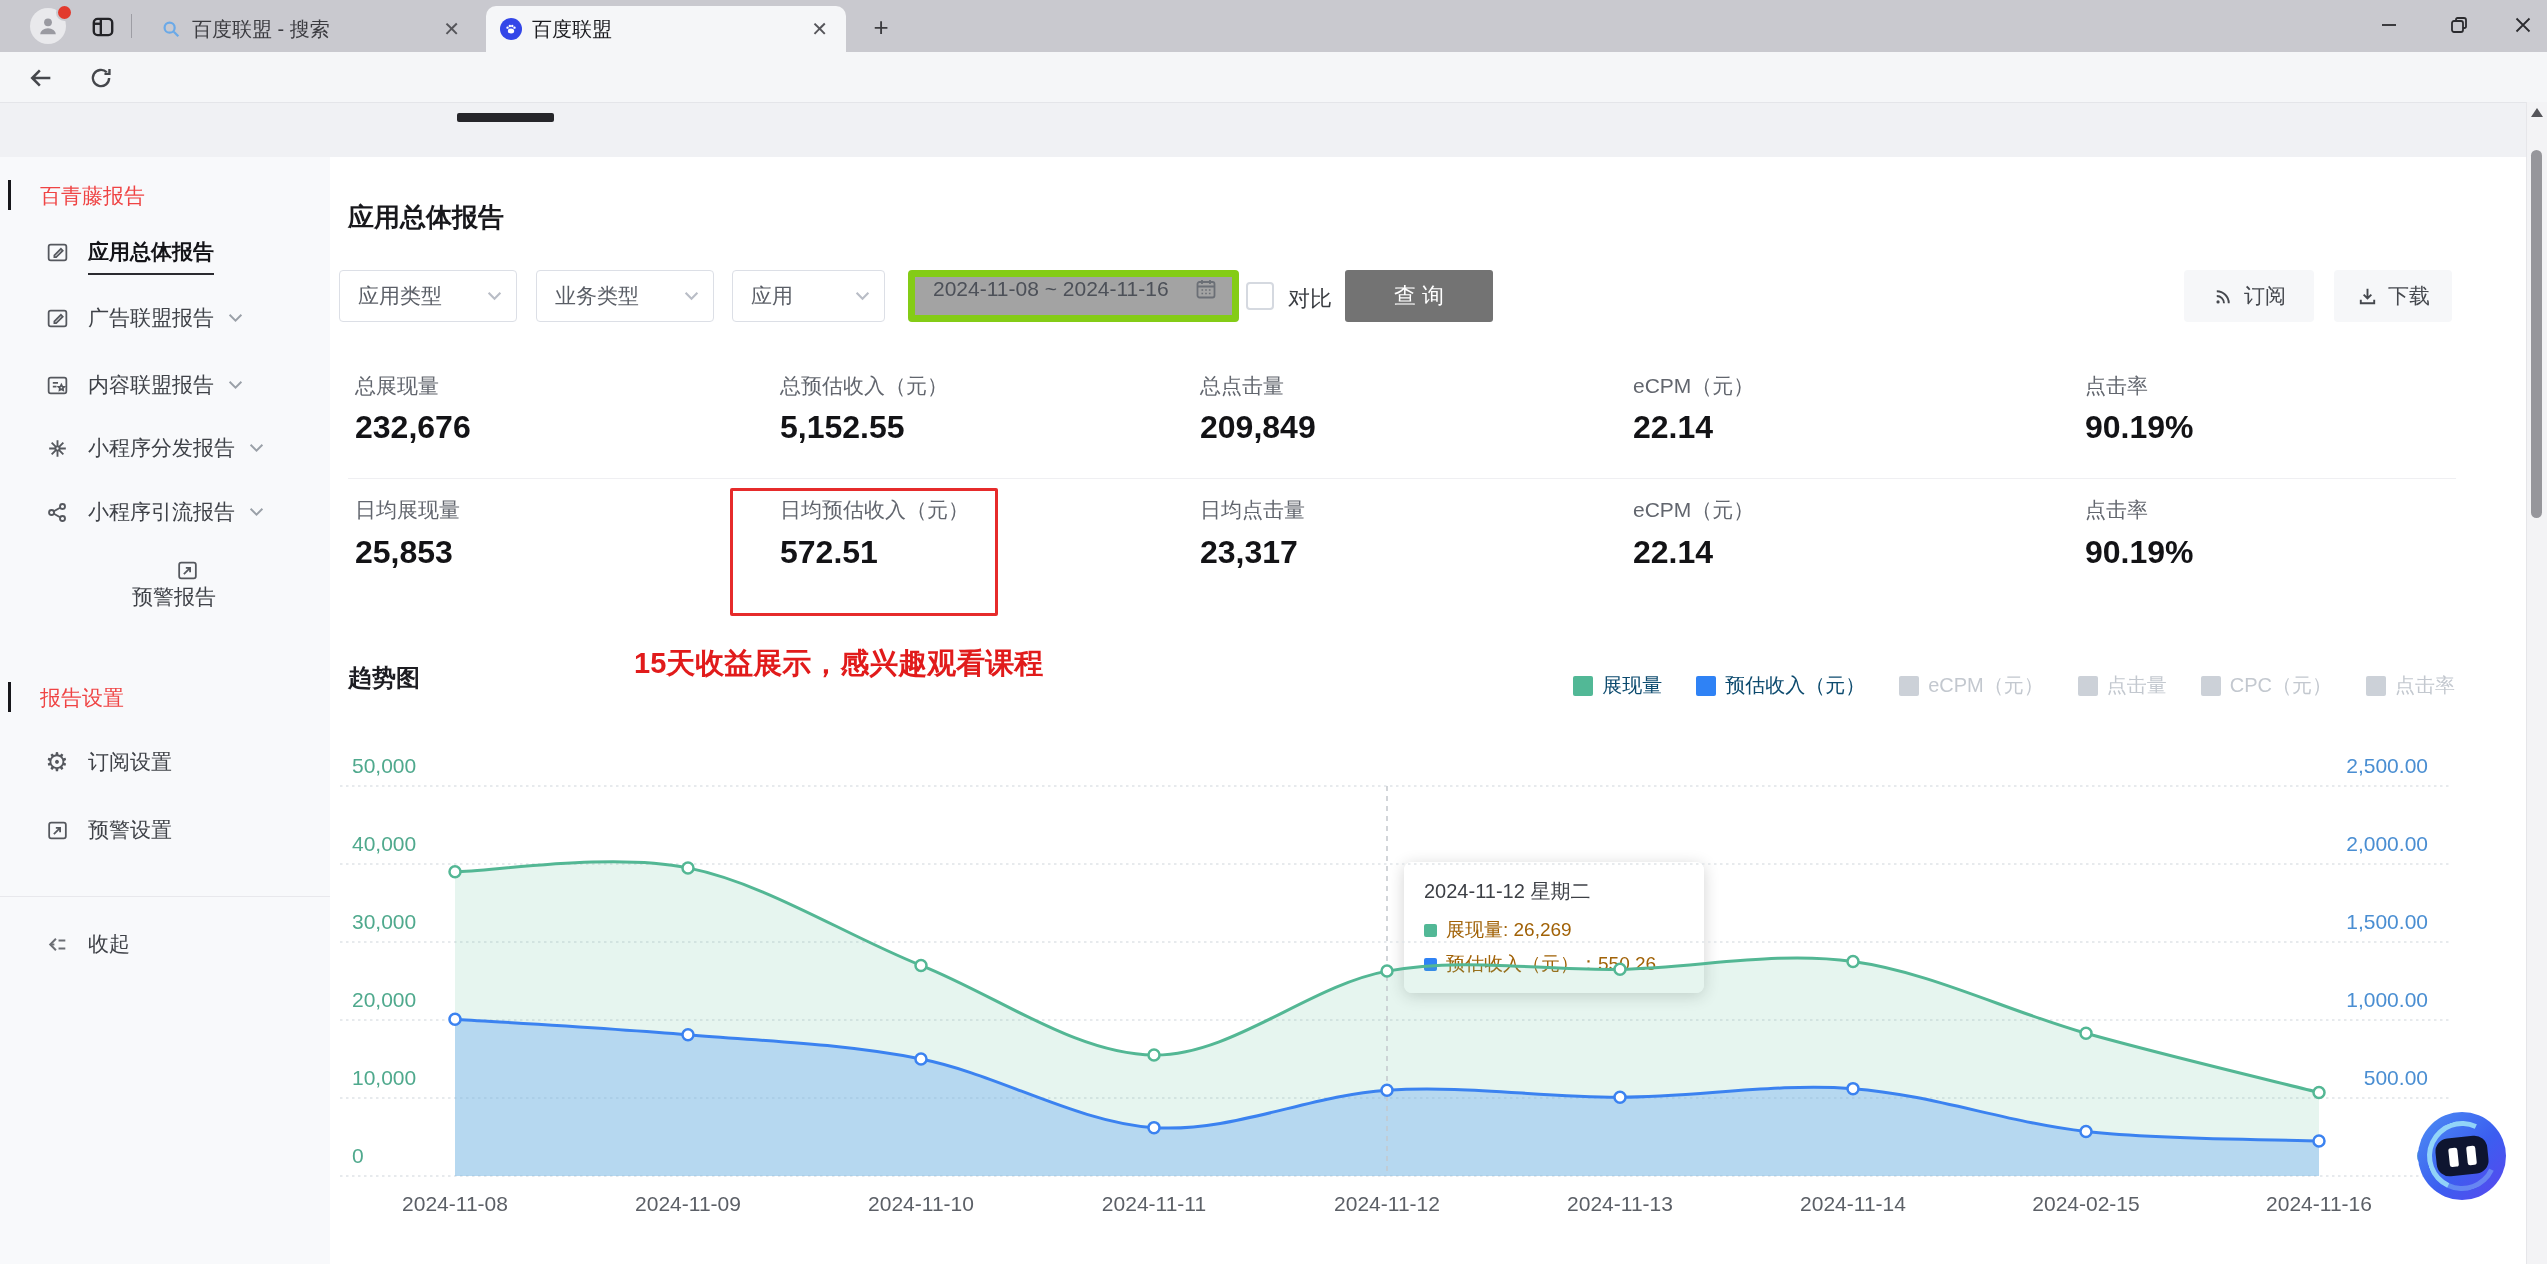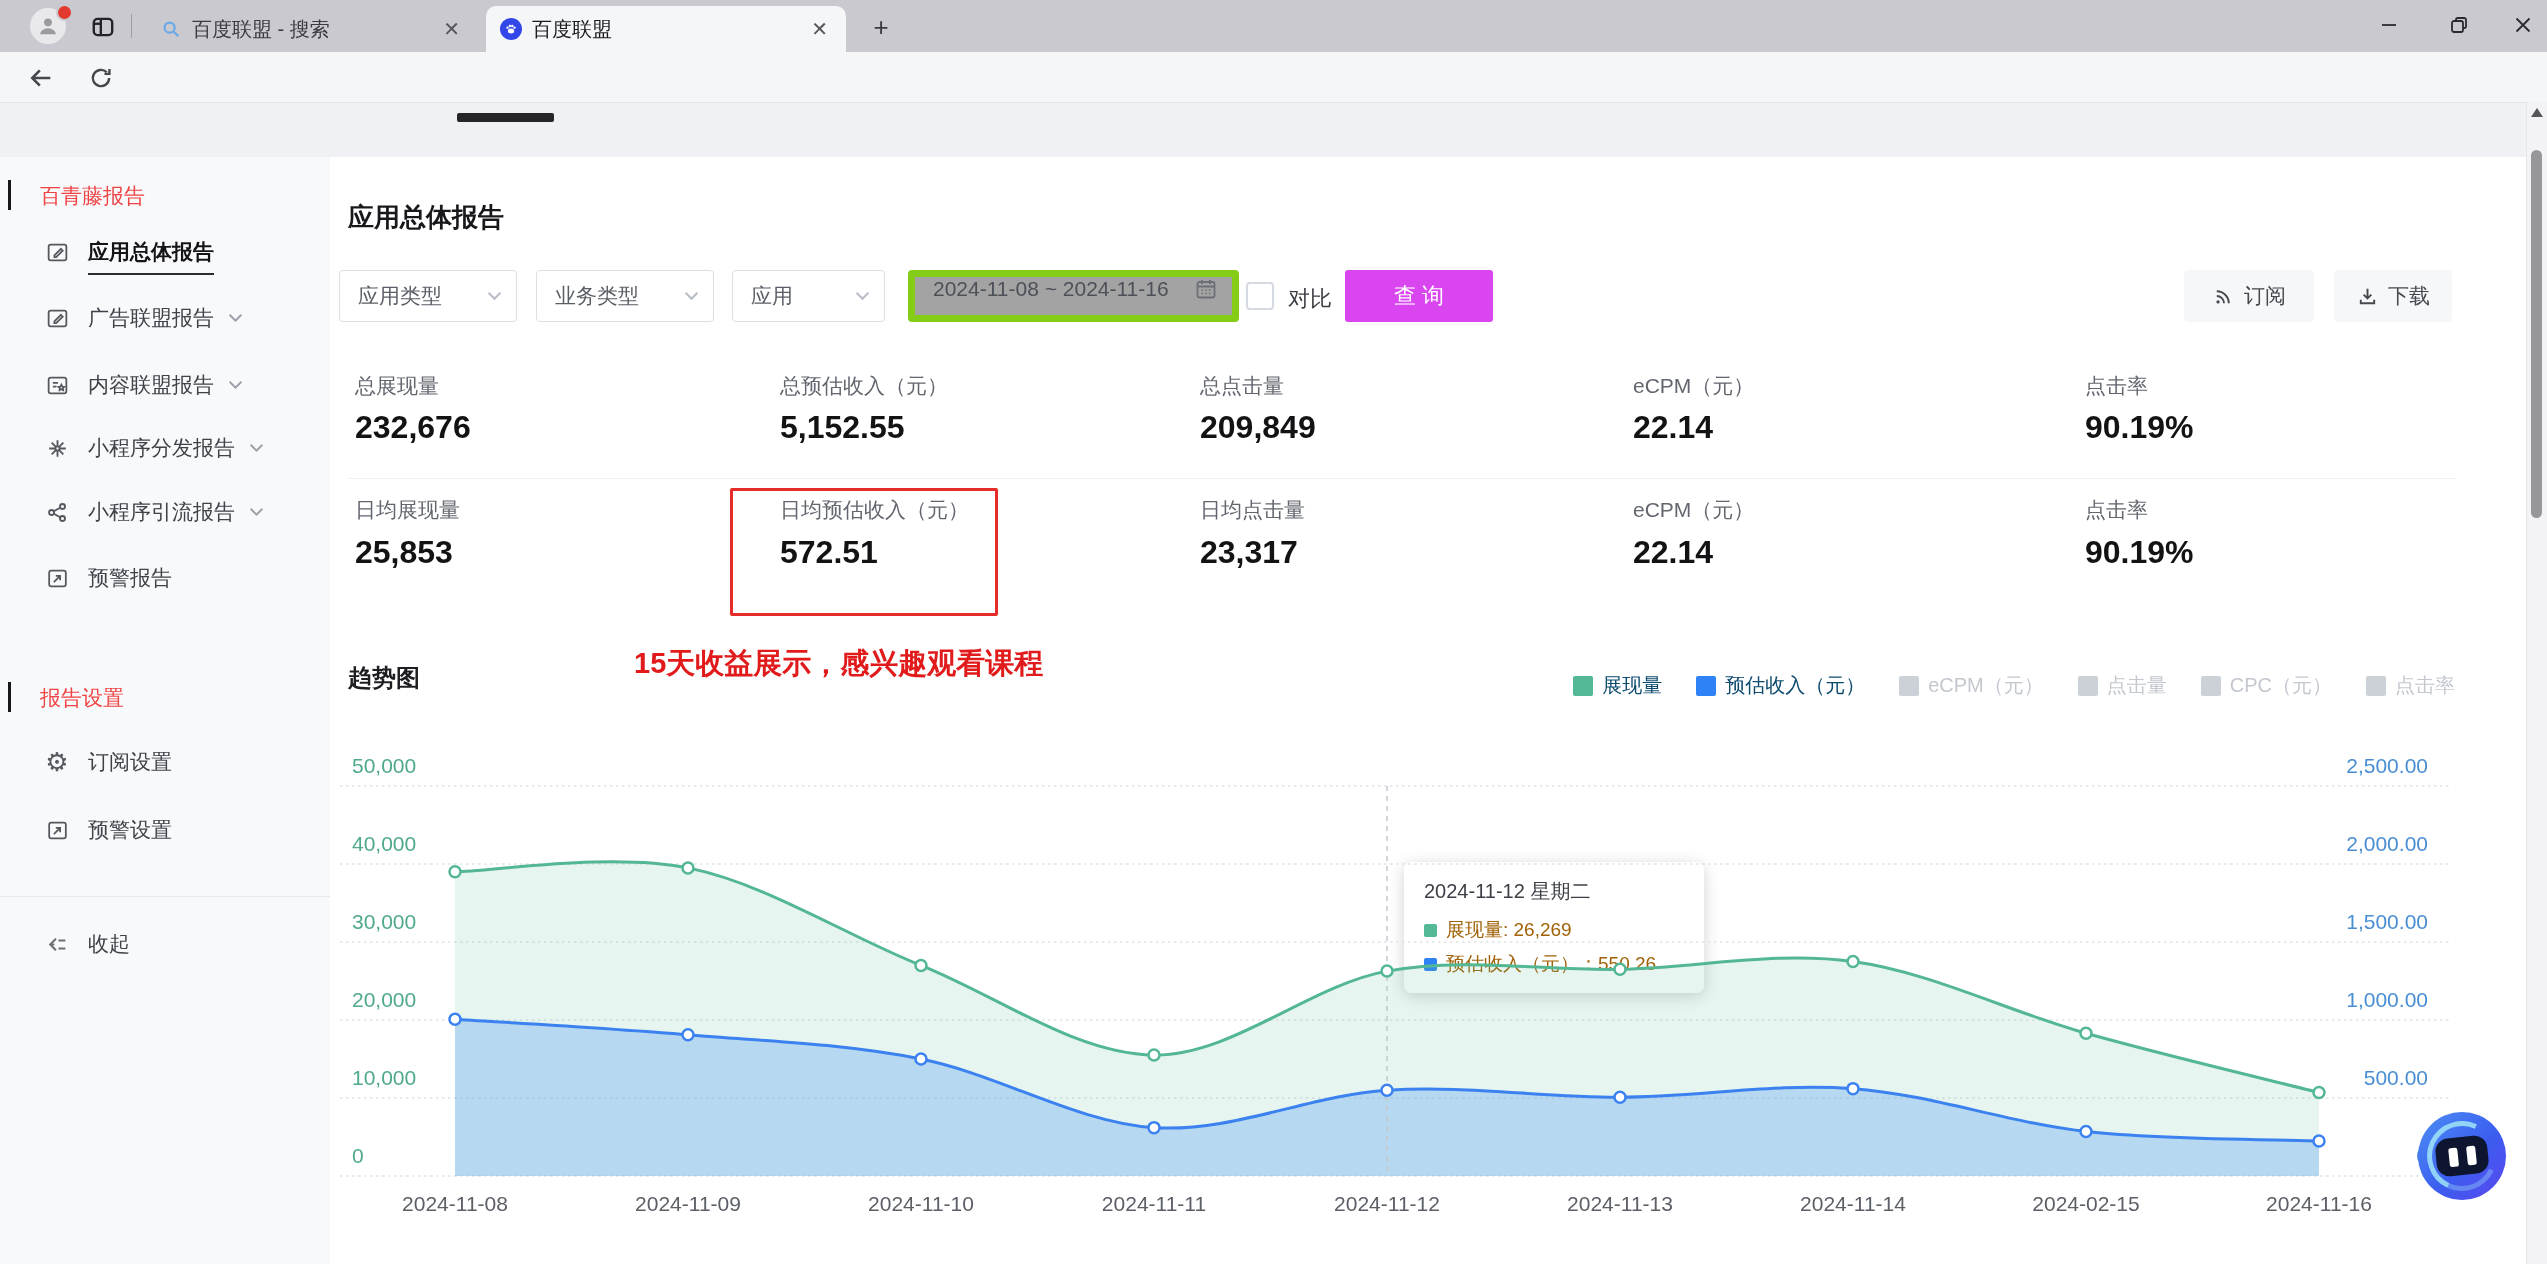--- a/index.html
+++ b/index.html
@@ -61,21 +61,21 @@
   .content{position:absolute;left:330px;top:157px;width:2217px;height:1107px;background:#fff;}
   .page-title{position:absolute;left:18px;top:43px;font-size:26px;font-weight:bold;color:#18181c;}
   .sel{position:absolute;top:113px;height:52px;border:1px solid #dcdfe6;border-radius:4px;background:#fff;
        box-sizing:border-box;display:flex;align-items:center;padding:0 14px 0 18px;justify-content:space-between;cursor:pointer;}
   .sel .sel-lbl{font-size:21px;color:#5a5e66;}
   .datebox{position:absolute;left:578px;top:113px;width:331px;height:52px;border:7px solid #84cc16;border-radius:4px;
            box-sizing:border-box;display:flex;padding:0 14px 0 18px;justify-content:space-between;background:#a3a3a3;}
   .datebox .d-lbl{font-size:21px;color:#4c5058;}
   .cmp-check{position:absolute;left:916px;top:125px;width:28px;height:28px;border:2px solid #d5d9e0;border-radius:4px;background:#fff;box-sizing:border-box;cursor:pointer;}
   .cmp-lbl{position:absolute;left:958px;top:127px;font-size:22px;color:#3a3d42;}
-  .query-btn{position:absolute;left:1015px;top:113px;width:148px;height:52px;background:#d946ef;border-radius:3px;
+  .query-btn{position:absolute;left:1015px;top:113px;width:148px;height:52px;background:#737373;border-radius:3px;
              color:#fff;font-size:22px;display:flex;align-items:center;justify-content:center;letter-spacing:6px;cursor:pointer;padding-left:6px;box-sizing:border-box;}
   .tool-btn{position:absolute;top:113px;height:52px;background:#f6f7f9;border-radius:4px;display:flex;align-items:center;
             justify-content:center;font-size:21px;color:#45484e;gap:9px;cursor:pointer;}
   .stat-label{position:absolute;font-size:21px;color:#62666e;}
   .stat-value{position:absolute;font-size:32px;font-weight:bold;color:#131316;}
   .stats-sep{position:absolute;left:18px;top:321px;width:2108px;height:1px;background:#efeff2;}
   .red-box{position:absolute;left:400px;top:331px;width:262px;height:122px;border:3px solid #e62b2b;border-radius:2px;}
   .annotation{position:absolute;left:304px;top:487px;font-size:29px;font-weight:bold;color:#e11b1b;white-space:nowrap;}
   .chart-title{position:absolute;left:18px;top:505px;font-size:24px;font-weight:bold;color:#1d1d22;}
   .legend{position:absolute;right:92px;top:515px;display:flex;gap:34px;align-items:center;}
@@ -291,21 +291,21 @@
             <path d="M8.5 10.8l6-3.4M8.5 13.2l6 3.4"></path>
           </svg>
         </span>
         <span class="s-label">小程序引流报告</span>
         <span class="chev">
           <svg width="15" height="10" viewBox="0 0 14 9" fill="none" stroke="#9aa0a8" stroke-width="1.8">
             <path d="M1.5 1.5L7 7l5.5-5.5"></path>
           </svg>
         </span>
       </div>
-      <div class="side-item" style="top: 401px;">
+      <div class="side-item" style="top: 401px; flex-direction: column;">
         <span class="s-icon">
           <svg width="25" height="25" viewBox="0 0 24 24" fill="none" stroke="#55585e" stroke-width="1.7">
             <rect x="4" y="4.5" width="16" height="15" rx="2"></rect>
             <path d="M8.5 15.5l6-6M14.5 13.6V9.5h-4.1"></path>
           </svg>
         </span>
         <span class="s-label">预警报告</span>
       </div>
       <div class="side-item" style="top: 585px;">
         <span class="s-icon">

